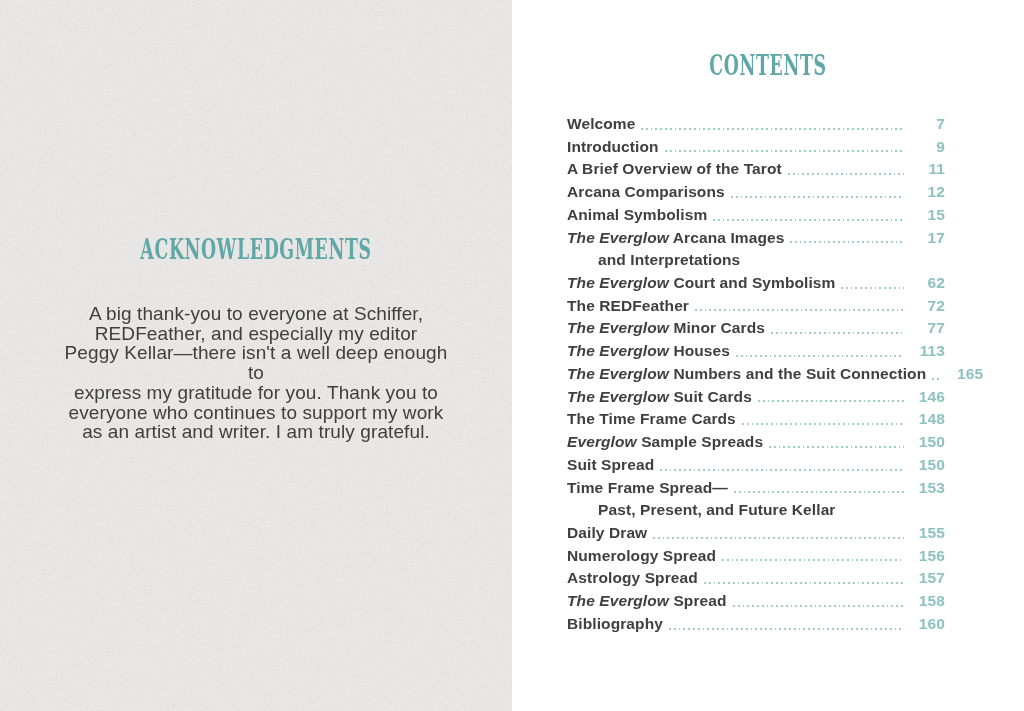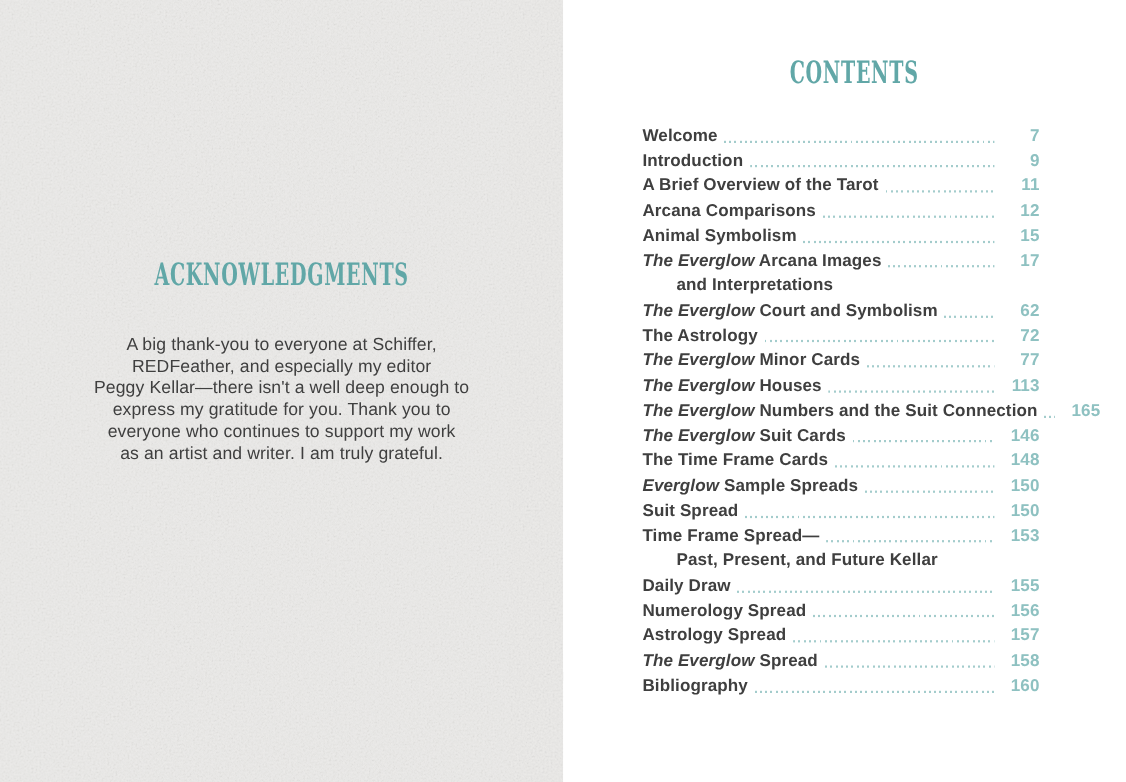--- a/index.html
+++ b/index.html
@@ -36,31 +36,31 @@
     transform-origin:50% 50%;
     white-space:nowrap;
   }
 
   .ack-paragraph{
     margin:40px auto 0;
     width:390px;
     text-align:center;
     white-space:pre-line;
     color:var(--ink);
-    font-size:16px;
+    font-size:19px;
     line-height:19.7px;
     font-weight:300;
     letter-spacing:0.1px;
   }
 
   
   .page-right{
     position:relative;width:512px;height:611px;flex:0 0 512px;
     background:var(--right-bg);
-    padding:52px 79px 0 72px;
+    padding:52px 79px 0 55px;
   }
   .contents-title{
     margin-left:-55px;margin-right:-79px; 
   }
   .toc{
     margin-top:33px;
     color:var(--ink);
     font-size:15.5px;
     font-weight:700;
     letter-spacing:0.1px;
@@ -157,21 +157,21 @@
           <span class="leader"></span>
           <span class="pagenum">17</span>
         </div>
         <div class="toc-cont">and Interpretations</div>
         <div class="toc-row">
           <span class="toc-label"><i>The Everglow</i> Court and Symbolism</span>
           <span class="leader"></span>
           <span class="pagenum">62</span>
         </div>
         <div class="toc-row">
-          <span class="toc-label">The Astrology</span>
+          <span class="toc-label">The REDFeather</span>
           <span class="leader"></span>
           <span class="pagenum">72</span>
         </div>
         <div class="toc-row">
           <span class="toc-label"><i>The Everglow</i> Minor Cards</span>
           <span class="leader"></span>
           <span class="pagenum">77</span>
         </div>
         <div class="toc-row">
           <span class="toc-label"><i>The Everglow</i> Houses</span>

